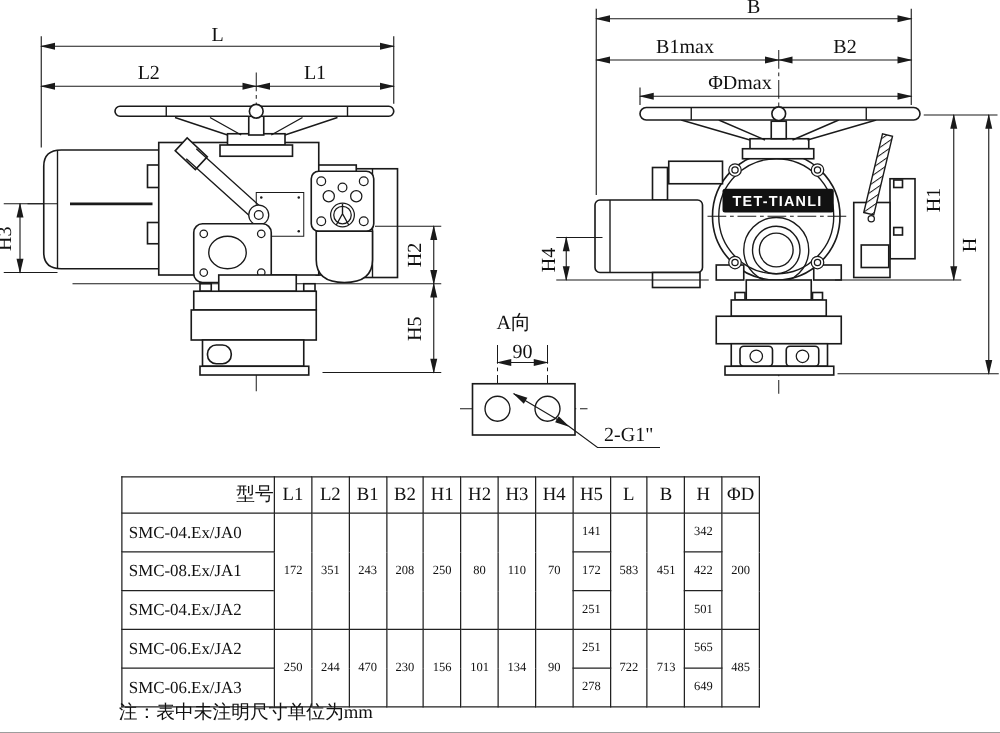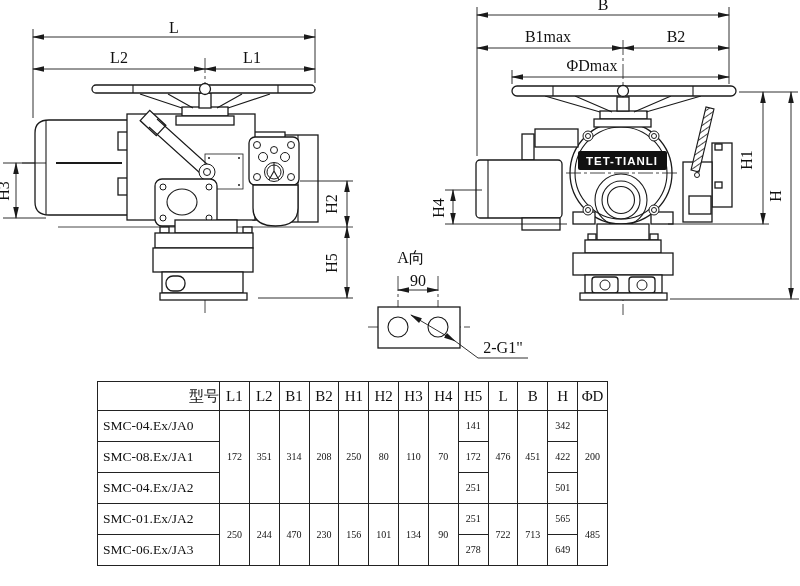--- a/index.html
+++ b/index.html
@@ -309,44 +309,44 @@
     <td>H5</td>
     <td>L</td>
     <td>B</td>
     <td>H</td>
     <td>ΦD</td>
   </tr>
   <tr>
     <td class="model">SMC-04.Ex/JA0</td>
     <td rowspan="3">172</td>
     <td rowspan="3">351</td>
-    <td rowspan="3">314</td>
+    <td rowspan="3">243</td>
     <td rowspan="3">208</td>
     <td rowspan="3">250</td>
     <td rowspan="3">80</td>
     <td rowspan="3">110</td>
     <td rowspan="3">70</td>
     <td>141</td>
-    <td rowspan="3">476</td>
+    <td rowspan="3">583</td>
     <td rowspan="3">451</td>
     <td>342</td>
     <td rowspan="3">200</td>
   </tr>
   <tr>
     <td class="model">SMC-08.Ex/JA1</td>
     <td>172</td>
     <td>422</td>
   </tr>
   <tr>
     <td class="model">SMC-04.Ex/JA2</td>
     <td>251</td>
     <td>501</td>
   </tr>
   <tr>
-    <td class="model">SMC-01.Ex/JA2</td>
+    <td class="model">SMC-06.Ex/JA2</td>
     <td rowspan="2">250</td>
     <td rowspan="2">244</td>
     <td rowspan="2">470</td>
     <td rowspan="2">230</td>
     <td rowspan="2">156</td>
     <td rowspan="2">101</td>
     <td rowspan="2">134</td>
     <td rowspan="2">90</td>
     <td>251</td>
     <td rowspan="2">722</td>
@@ -355,14 +355,15 @@
     <td rowspan="2">485</td>
   </tr>
   <tr>
     <td class="model">SMC-06.Ex/JA3</td>
     <td>278</td>
     <td>649</td>
   </tr>
   </tbody>
 </table>
 
+<div id="note">注：表中未注明尺寸单位为mm</div>
 
 </div>
 
 </body></html>

